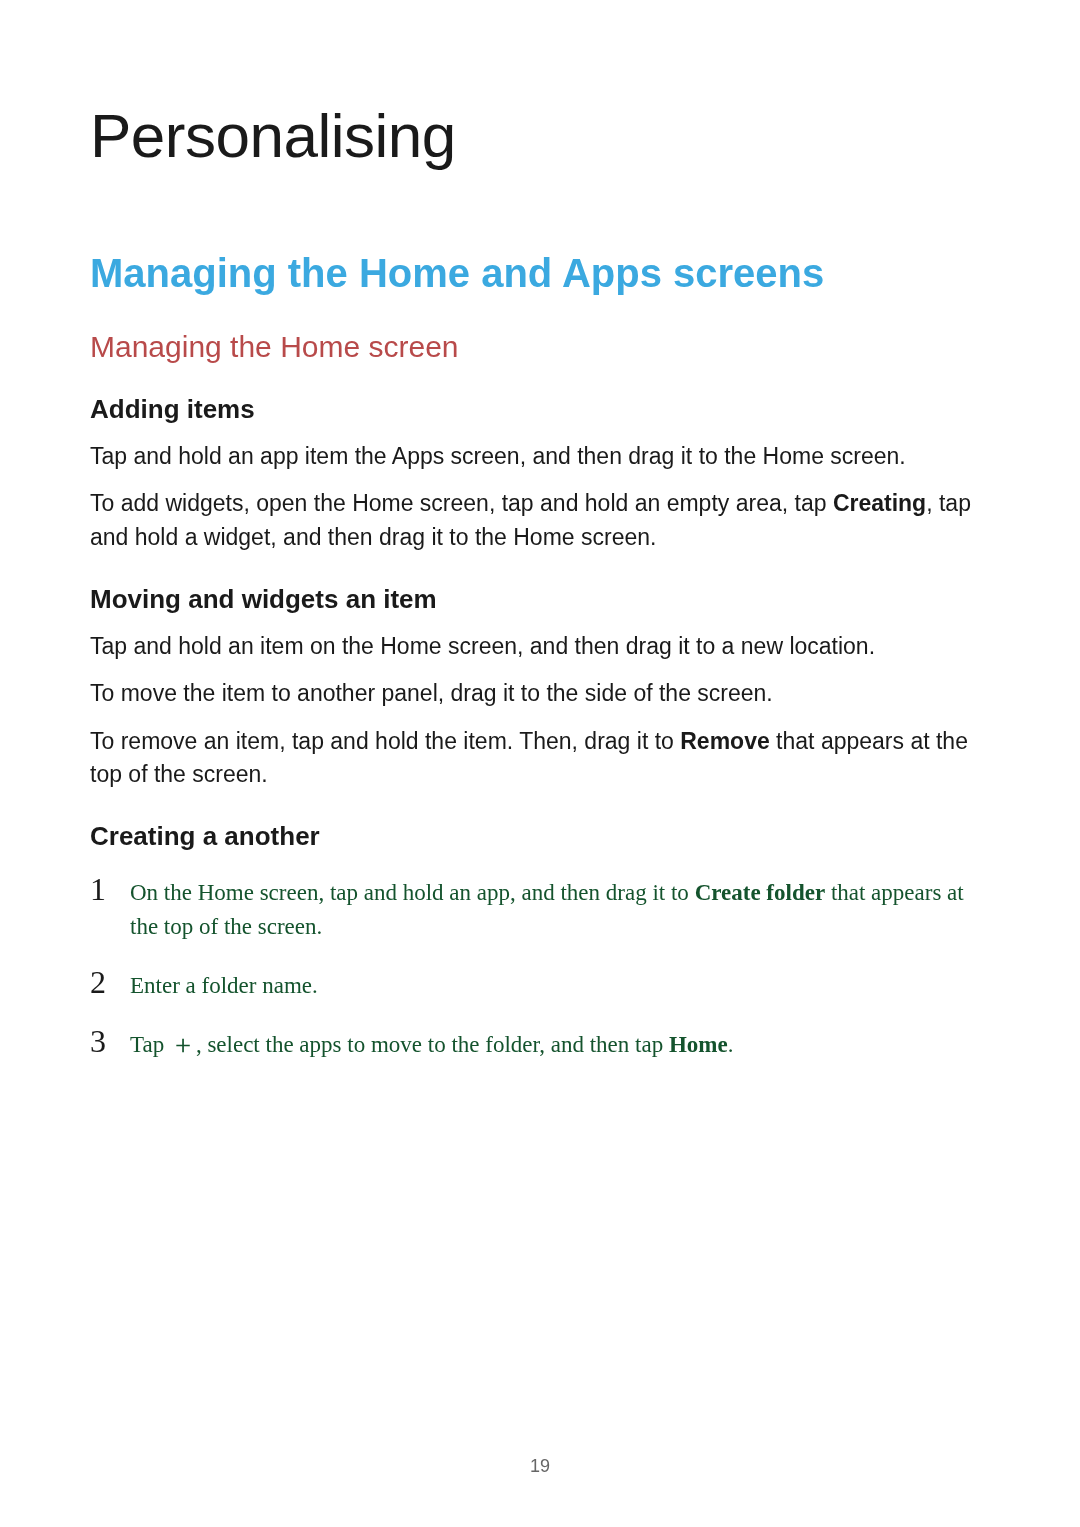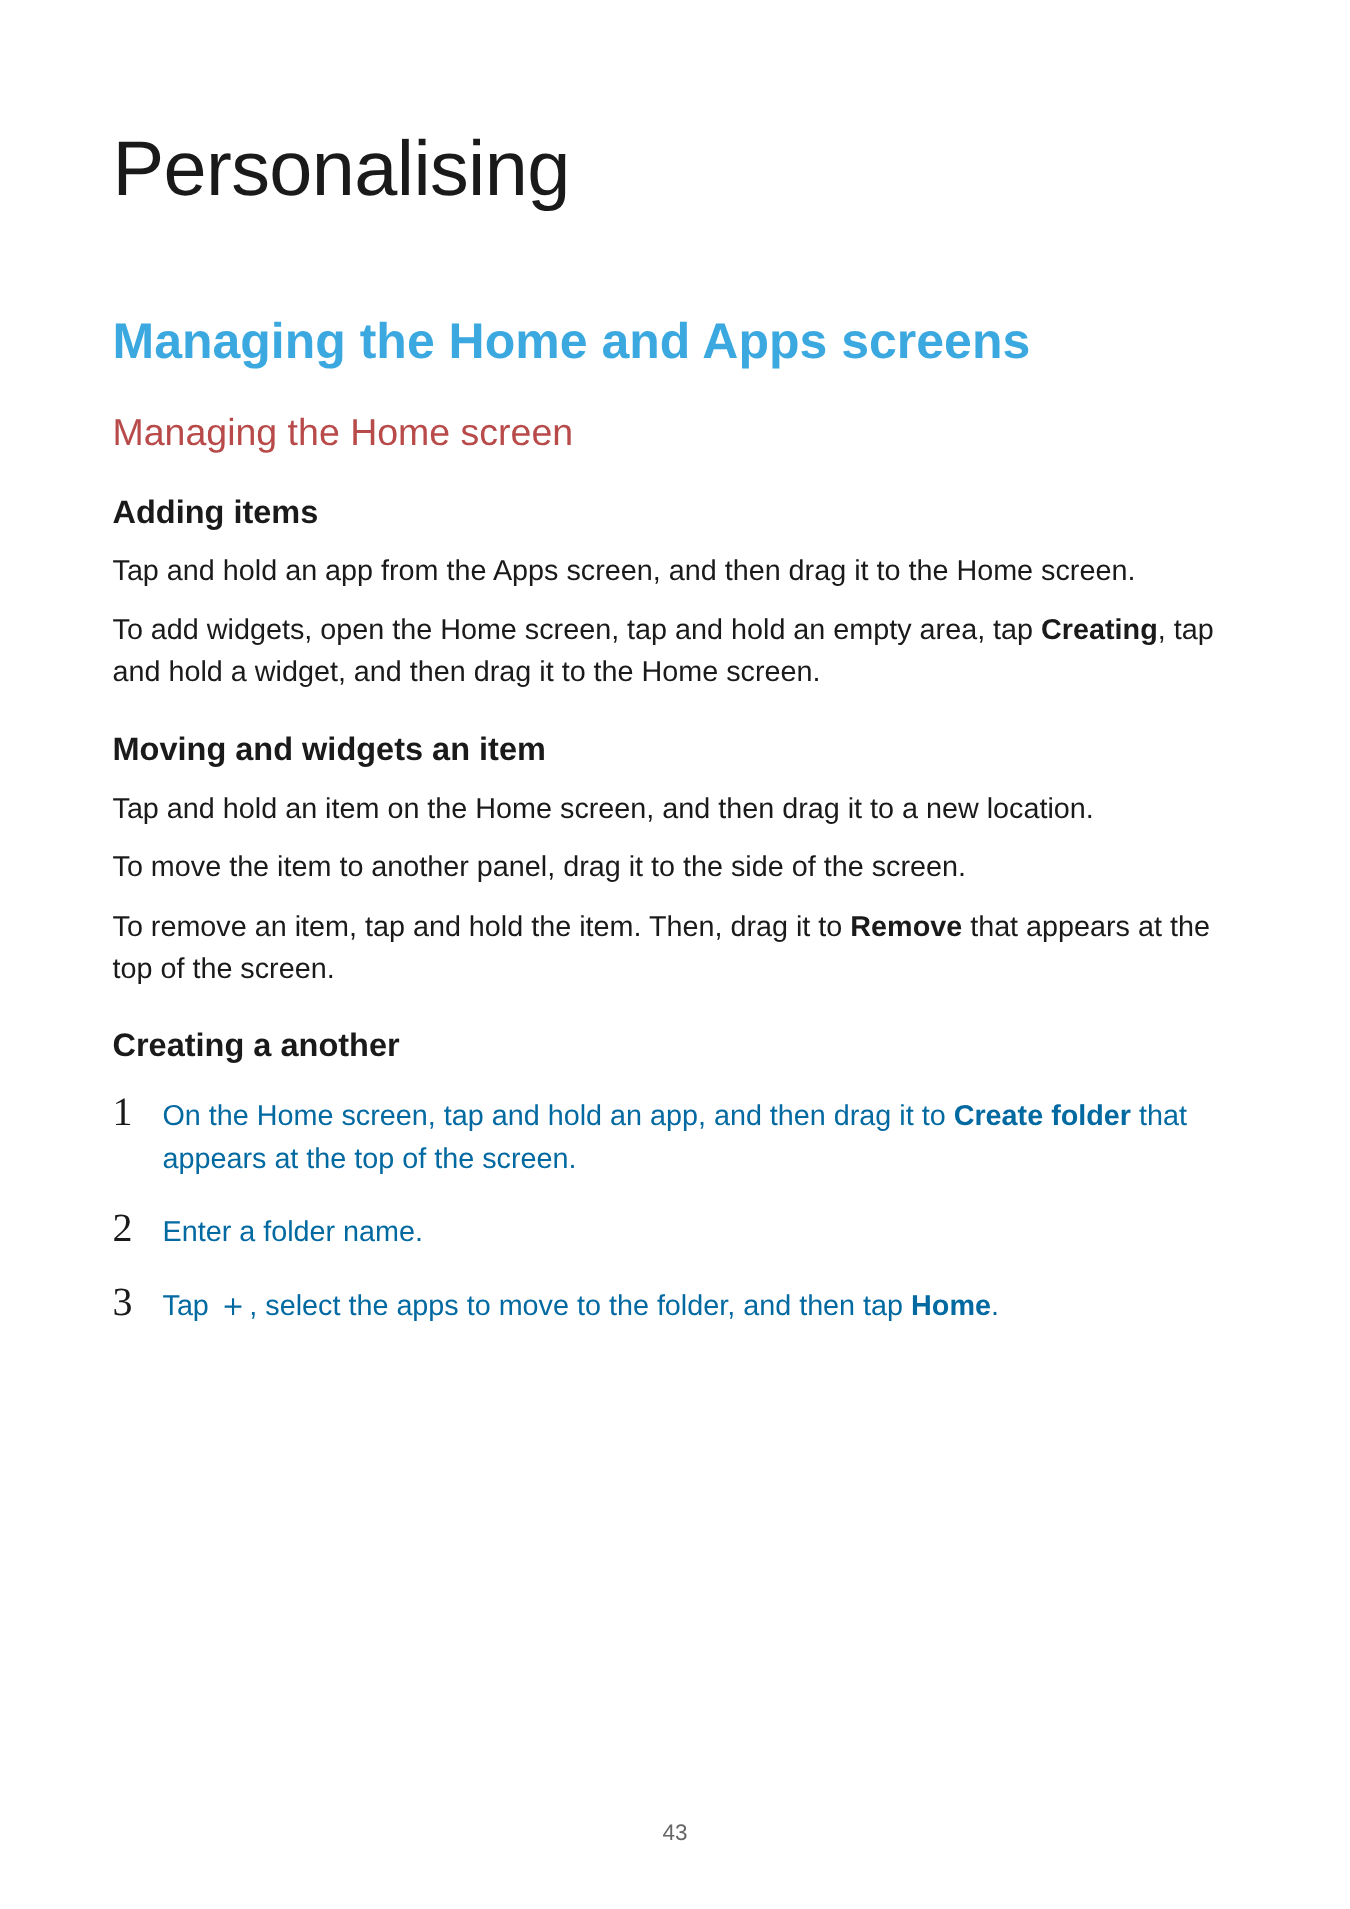--- a/index.html
+++ b/index.html
@@ -66,23 +66,24 @@
       font-size: 32px;
       font-weight: 400;
       color: #1a1a1a;
       min-width: 40px;
       line-height: 1.1;
       font-family: Georgia, serif;
     }
     .list-content {
       font-size: 23px;
       line-height: 1.45;
-      color: #0369a1;
+      color: #14532d;
       flex: 1;
       padding-top: 4px;
+      font-family: Liberation Serif, serif;
     }
     .list-content strong {
       font-weight: 700;
     }
     .plus-icon {
       display: inline-block;
       font-size: 26px;
       font-weight: 300;
       line-height: 1;
       vertical-align: middle;
@@ -103,21 +104,21 @@
 <body>
 
 <h1 class="page-title">Personalising</h1>
 
 <h2 class="section-heading">Managing the Home and Apps screens</h2>
 
 <h3 class="subsection-heading">Managing the Home screen</h3>
 
 <h4 class="topic-heading">Adding items</h4>
 
-<p class="body-text">Tap and hold an app from the Apps screen, and then drag it to the Home screen.</p>
+<p class="body-text">Tap and hold an app item the Apps screen, and then drag it to the Home screen.</p>
 
 <p class="body-text">
   <span>To add widgets, open the Home screen, tap and hold an empty area, tap </span><strong>Creating</strong><span>, tap and hold a widget, and then drag it to the Home screen.</span>
 </p>
 
 <h4 class="topic-heading">Moving and widgets an item</h4>
 
 <p class="body-text">Tap and hold an item on the Home screen, and then drag it to a new location.</p>
 
 <p class="body-text">To move the item to another panel, drag it to the side of the screen.</p>
@@ -144,13 +145,13 @@
 
   <div class="list-item">
     <span class="list-number">3</span>
     <span class="list-content">
       <span>Tap </span><span class="plus-icon">＋</span><span>, select the apps to move to the folder, and then tap </span><strong>Home</strong><span>.</span>
     </span>
   </div>
 
 </div>
 
-<div class="page-number">43</div>
+<div class="page-number">19</div>
 
 </body></html>

